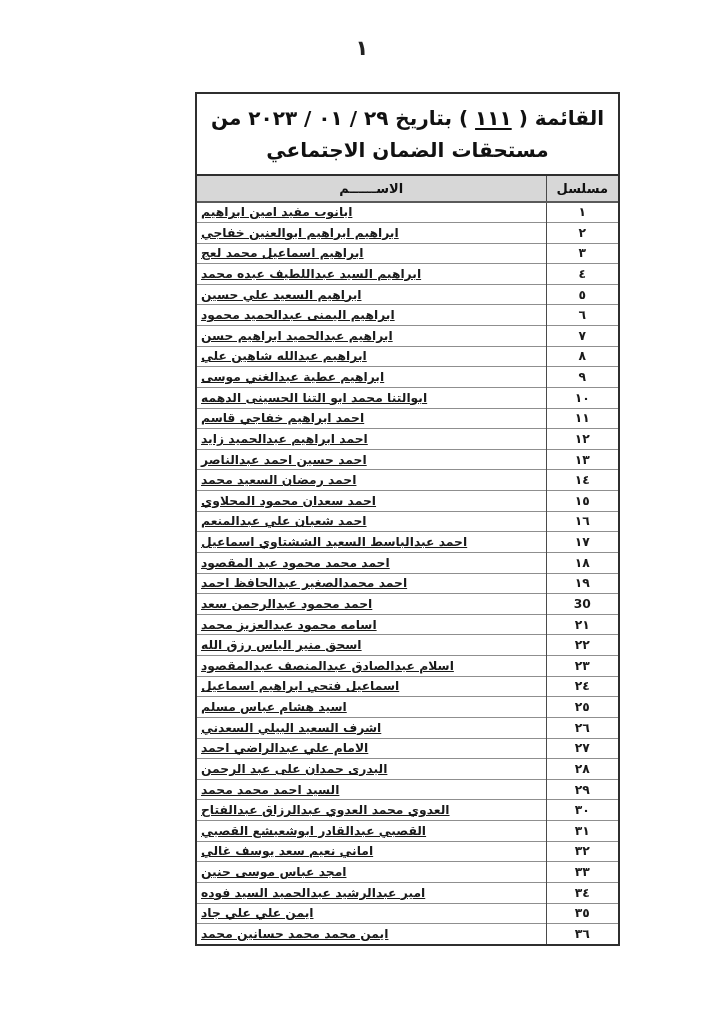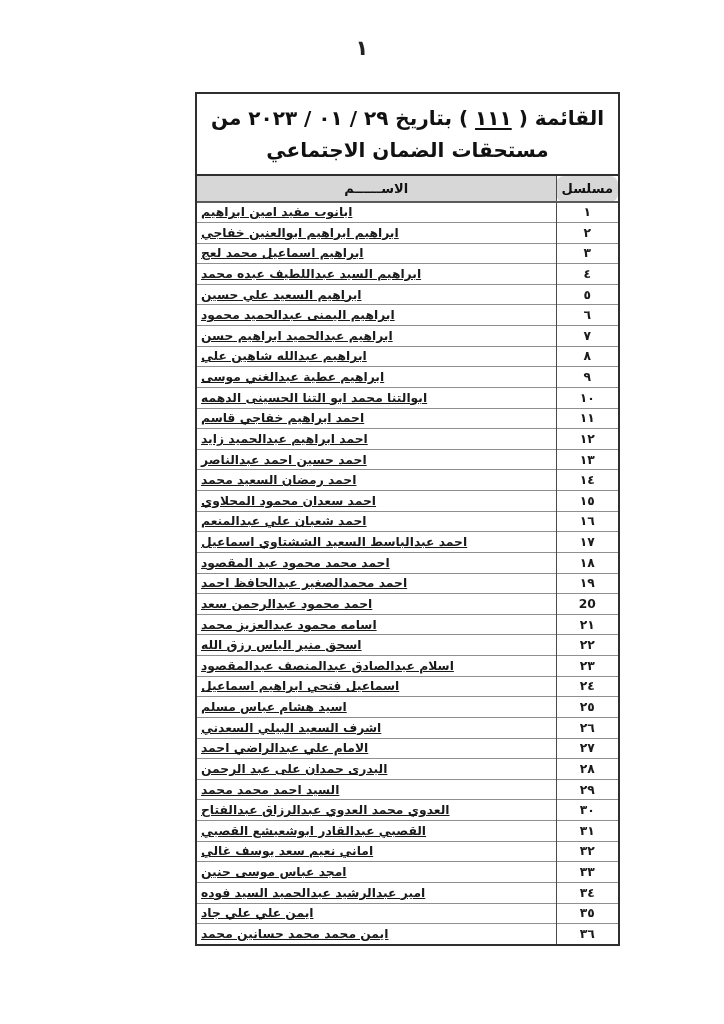--- a/index.html
+++ b/index.html
@@ -51,21 +51,21 @@
   }
   table.grid thead td {
     background: #d7d7d7;
     font-weight: bold;
     font-size: 13px;
     text-align: center;
     height: 26px;
     border-bottom: 2px solid #5a5a5a;
     color: #111;
   }
-  table.grid td.serial-col { width: 62px; border-radius: 8px; }
+  table.grid td.serial-col { width: 72px; }
   table.grid tbody td {
     height: 20.64px;
     font-size: 12.3px;
     font-weight: bold;
     border-top: 1px solid #8f8f8f;
     color: #1a1a1a;
     overflow: hidden;
     white-space: nowrap;
   }
   table.grid tbody tr:first-child td { border-top: none; }
@@ -191,21 +191,21 @@
     <td class="serial-cell">١٨</td>
     <td class="name-cell">احمد محمد محمود عبد المقصود</td>
   </tr>
 
   <tr>
     <td class="serial-cell">١٩</td>
     <td class="name-cell">احمد محمدالصغير عبدالحافظ احمد</td>
   </tr>
 
   <tr>
-    <td class="serial-cell">20</td>
+    <td class="serial-cell">30</td>
     <td class="name-cell">احمد محمود عبدالرحمن سعد</td>
   </tr>
 
   <tr>
     <td class="serial-cell">٢١</td>
     <td class="name-cell">اسامه محمود عبدالعزيز محمد</td>
   </tr>
 
   <tr>
     <td class="serial-cell">٢٢</td>

